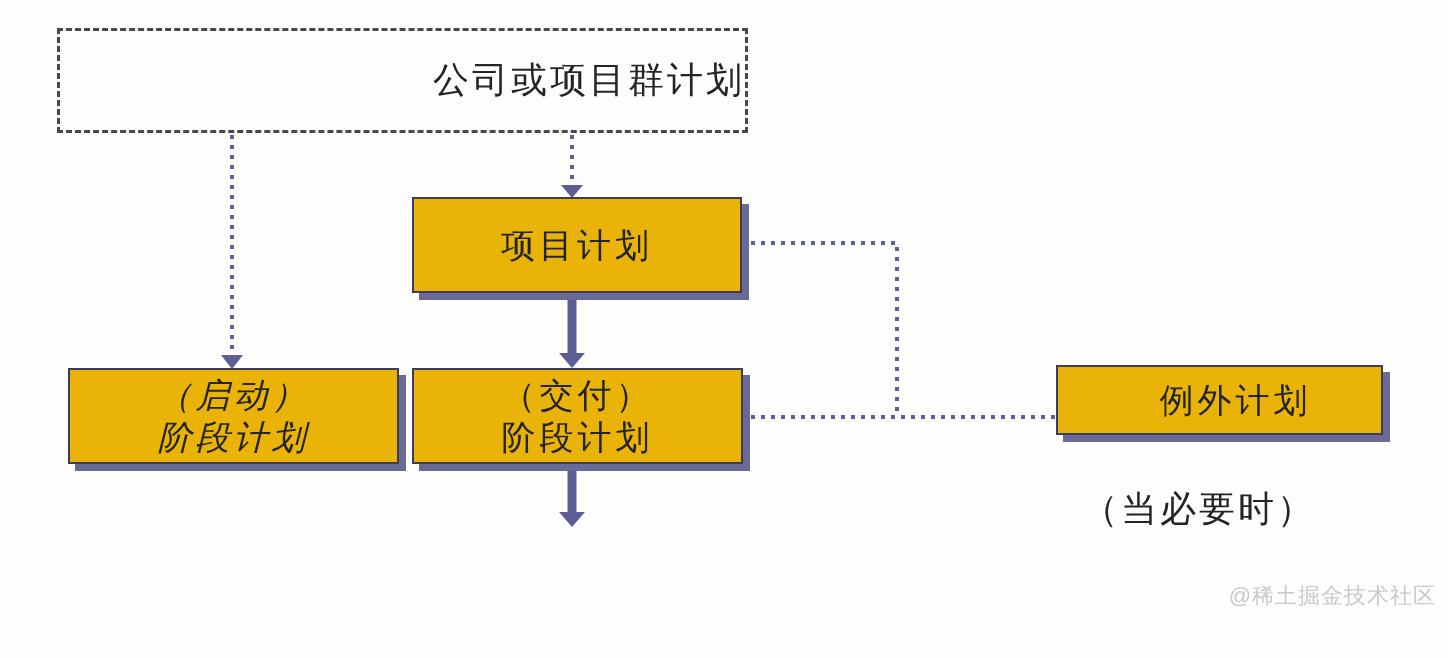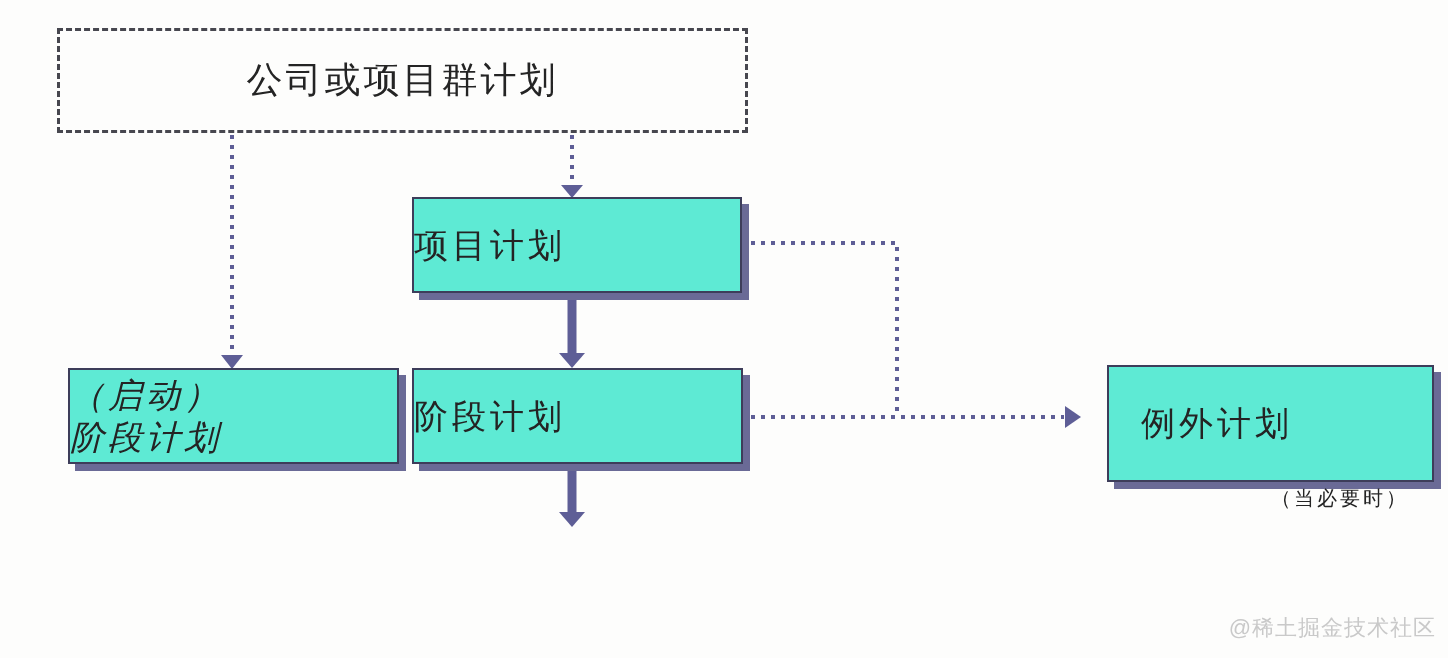--- a/index.html
+++ b/index.html
@@ -41,61 +41,61 @@
     fill:none;
   }
   .arrow-head{
     fill:var(--arrow);
     stroke:none;
   }
   .box{
     position:absolute;
     display:flex;
     flex-direction:column;
-    align-items:flex-start;
+    align-items:center;
     justify-content:center;
-    background:#5eead4;
+    background:#eab308;
     border:2px solid var(--box-border);
     box-shadow:7px 7px 0 var(--box-shadow);
     color:var(--text);
     font-size:34px;
     letter-spacing:4px;
     line-height:1.25;
     text-align:center;
   }
   .dashed-box{
     position:absolute;
     left:57px;top:28px;
     width:691px;height:105px;
     display:flex;
     align-items:center;
-    justify-content:center;
+    justify-content:flex-end;
     background:transparent;
     border:3px dashed var(--dashed-border);
     color:var(--text);
     font-size:36px;
     letter-spacing:3px;
   }
   .box-project{left:412px;top:197px;width:330px;height:96px;}
   .box-initiation{left:68px;top:368px;width:331px;height:96px;font-style:italic;}
   .box-delivery{left:412px;top:368px;width:331px;height:96px;}
   .box-team{left:412px;top:527px;width:330px;height:96px;}
-  .box-exception{left:1107px;top:365px;width:327px;height:117px;padding-left:32px;}
+  .box-exception{left:1056px;top:365px;width:327px;height:70px;padding-left:32px;}
   .exception-note{
     position:absolute;
     left:1082px;top:485px;
     width:327px;
-    text-align:right;
+    text-align:left;
     color:var(--text);
-    font-size:20px;
+    font-size:36px;
     letter-spacing:3px;
   }
   .watermark{
     position:absolute;
-    right:12px;top:613px;
+    right:12px;top:581px;
     color:var(--watermark);
     font-size:22px;
     letter-spacing:1px;
     text-align:right;
   }
 </style>
 </head>
 <body>
 
 <div class="canvas">
@@ -127,20 +127,21 @@
   <div class="box box-project">
     <span>项目计划</span>
   </div>
 
   <div class="box box-initiation">
     <span>（启动）</span>
     <span>阶段计划</span>
   </div>
 
   <div class="box box-delivery">
+    <span>（交付）</span>
     <span>阶段计划</span>
   </div>
 
 
   <div class="box box-exception">
     <span>例外计划</span>
   </div>
 
   <div class="exception-note">（当必要时）</div>
 

